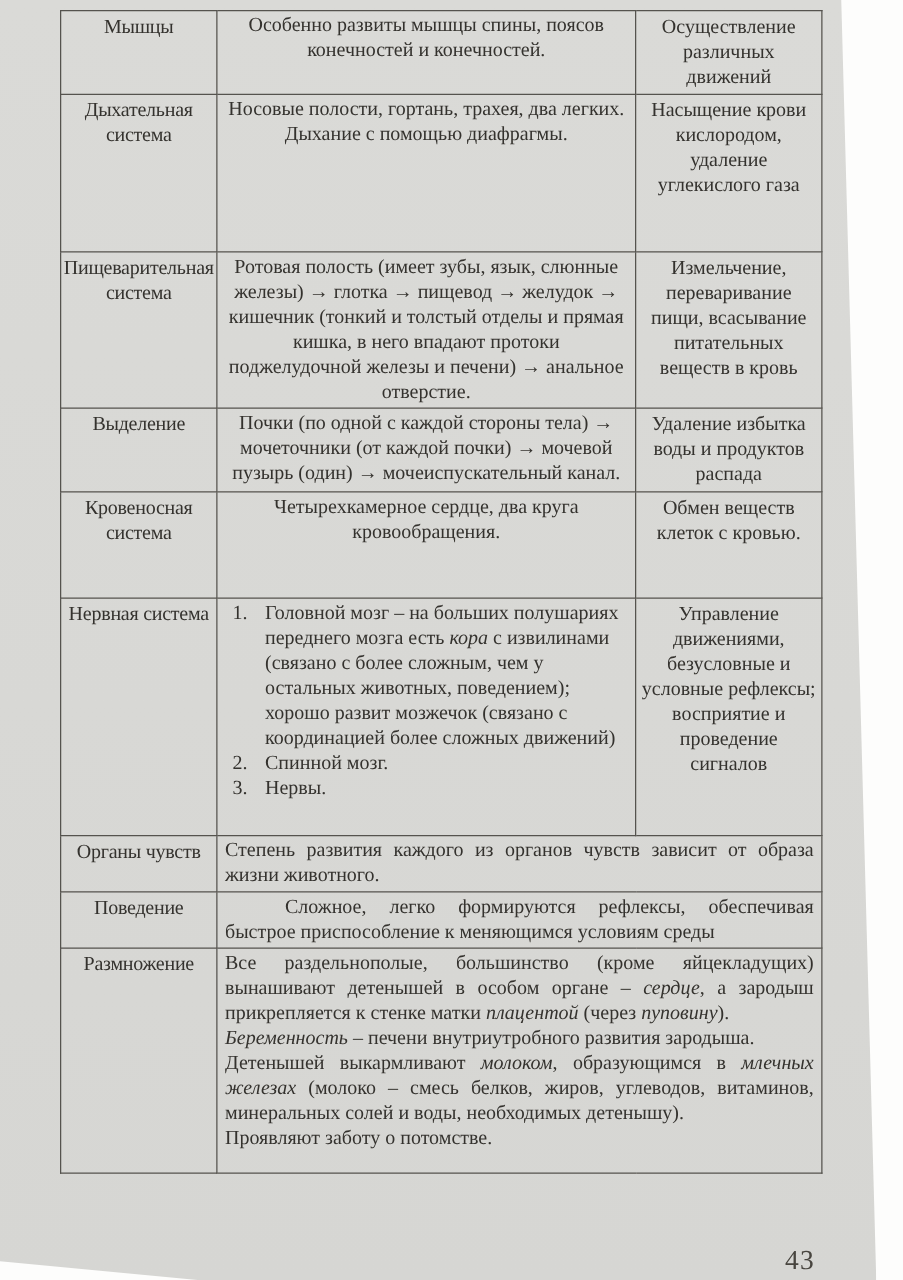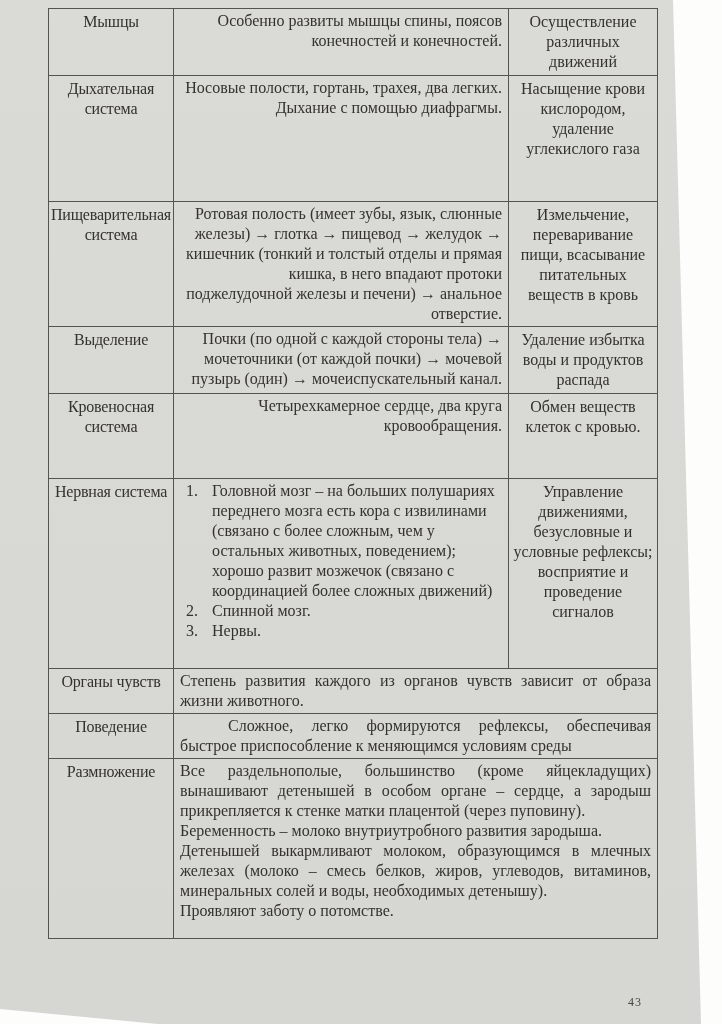--- a/index.html
+++ b/index.html
@@ -34,42 +34,42 @@
     padding: 2px 6px;
     overflow-wrap: break-word;
   }
   td.sys {
     text-align: center;
     padding: 3px 2px;
     letter-spacing: -0.2px;
   }
   td.func { text-align: center; padding: 3px 4px; margin-top: 38px; }
   td.desc p { margin: 0; }
-  .align-center { text-align: right; }
+  .align-center { text-align: center; }
   .align-justify { text-align: justify; }
   .align-indent { text-align: justify; }
   .align-indent p:first-child { text-indent: 48px; }
-  .it { }
+  .it { font-style: italic; }
   .li { position: relative; padding-left: 32px; text-align: left; }
   .li .num { position: absolute; left: 6px; }
   
   .biology-table tr:nth-child(1) { height: 64px; }
   .biology-table tr:nth-child(2) { height: 126px; }
   .biology-table tr:nth-child(3) { height: 86px; }
   .biology-table tr:nth-child(4) { height: 57px; }
   .biology-table tr:nth-child(5) { height: 85px; }
   .biology-table tr:nth-child(6) { height: 190px; }
   .biology-table tr:nth-child(7) { height: 41px; }
   .biology-table tr:nth-child(8) { height: 45px; margin-top: 35px; }
   .biology-table tr:nth-child(9) { height: 180px; }
   .page-number {
     position: absolute;
     left: 628px;
     top: 995px;
-    font-size: 12px;
+    font-size: 22px;
     color: #48453f;
     letter-spacing: 1px;
   }
 </style>
 </head>
 <body>
 
 <div class="scan-page"></div>
 
 <table class="biology-table">
@@ -132,21 +132,21 @@
       <tr>
         <td class="sys">Поведение</td>
         <td class="desc align-indent" colspan="2">
           <p><span>Сложное, легко формируются рефлексы, обеспечивая быстрое приспособление к меняющимся условиям среды</span></p>
         </td>
       </tr>
       <tr>
         <td class="sys">Размножение</td>
         <td class="desc align-justify" colspan="2">
           <p><span>Все раздельнополые, большинство (кроме яйцекладущих) вынашивают детенышей в особом органе – </span><span class="it">сердце</span><span>, а зародыш прикрепляется к стенке матки </span><span class="it">плацентой</span><span> (через </span><span class="it">пуповину</span><span>).</span></p>
-          <p><span class="it">Беременность</span><span> – молоко внутриутробного развития зародыша.</span></p>
+          <p><span class="it">Беременность</span><span> – печени внутриутробного развития зародыша.</span></p>
           <p><span>Детенышей выкармливают </span><span class="it">молоком</span><span>, образующимся в </span><span class="it">млечных железах</span><span> (молоко – смесь белков, жиров, углеводов, витаминов, минеральных солей и воды, необходимых детенышу).</span></p>
           <p><span>Проявляют заботу о потомстве.</span></p>
         </td>
       </tr>
     </tbody>
 </table>
 
 <div class="page-number">43</div>
 
 </body></html>

